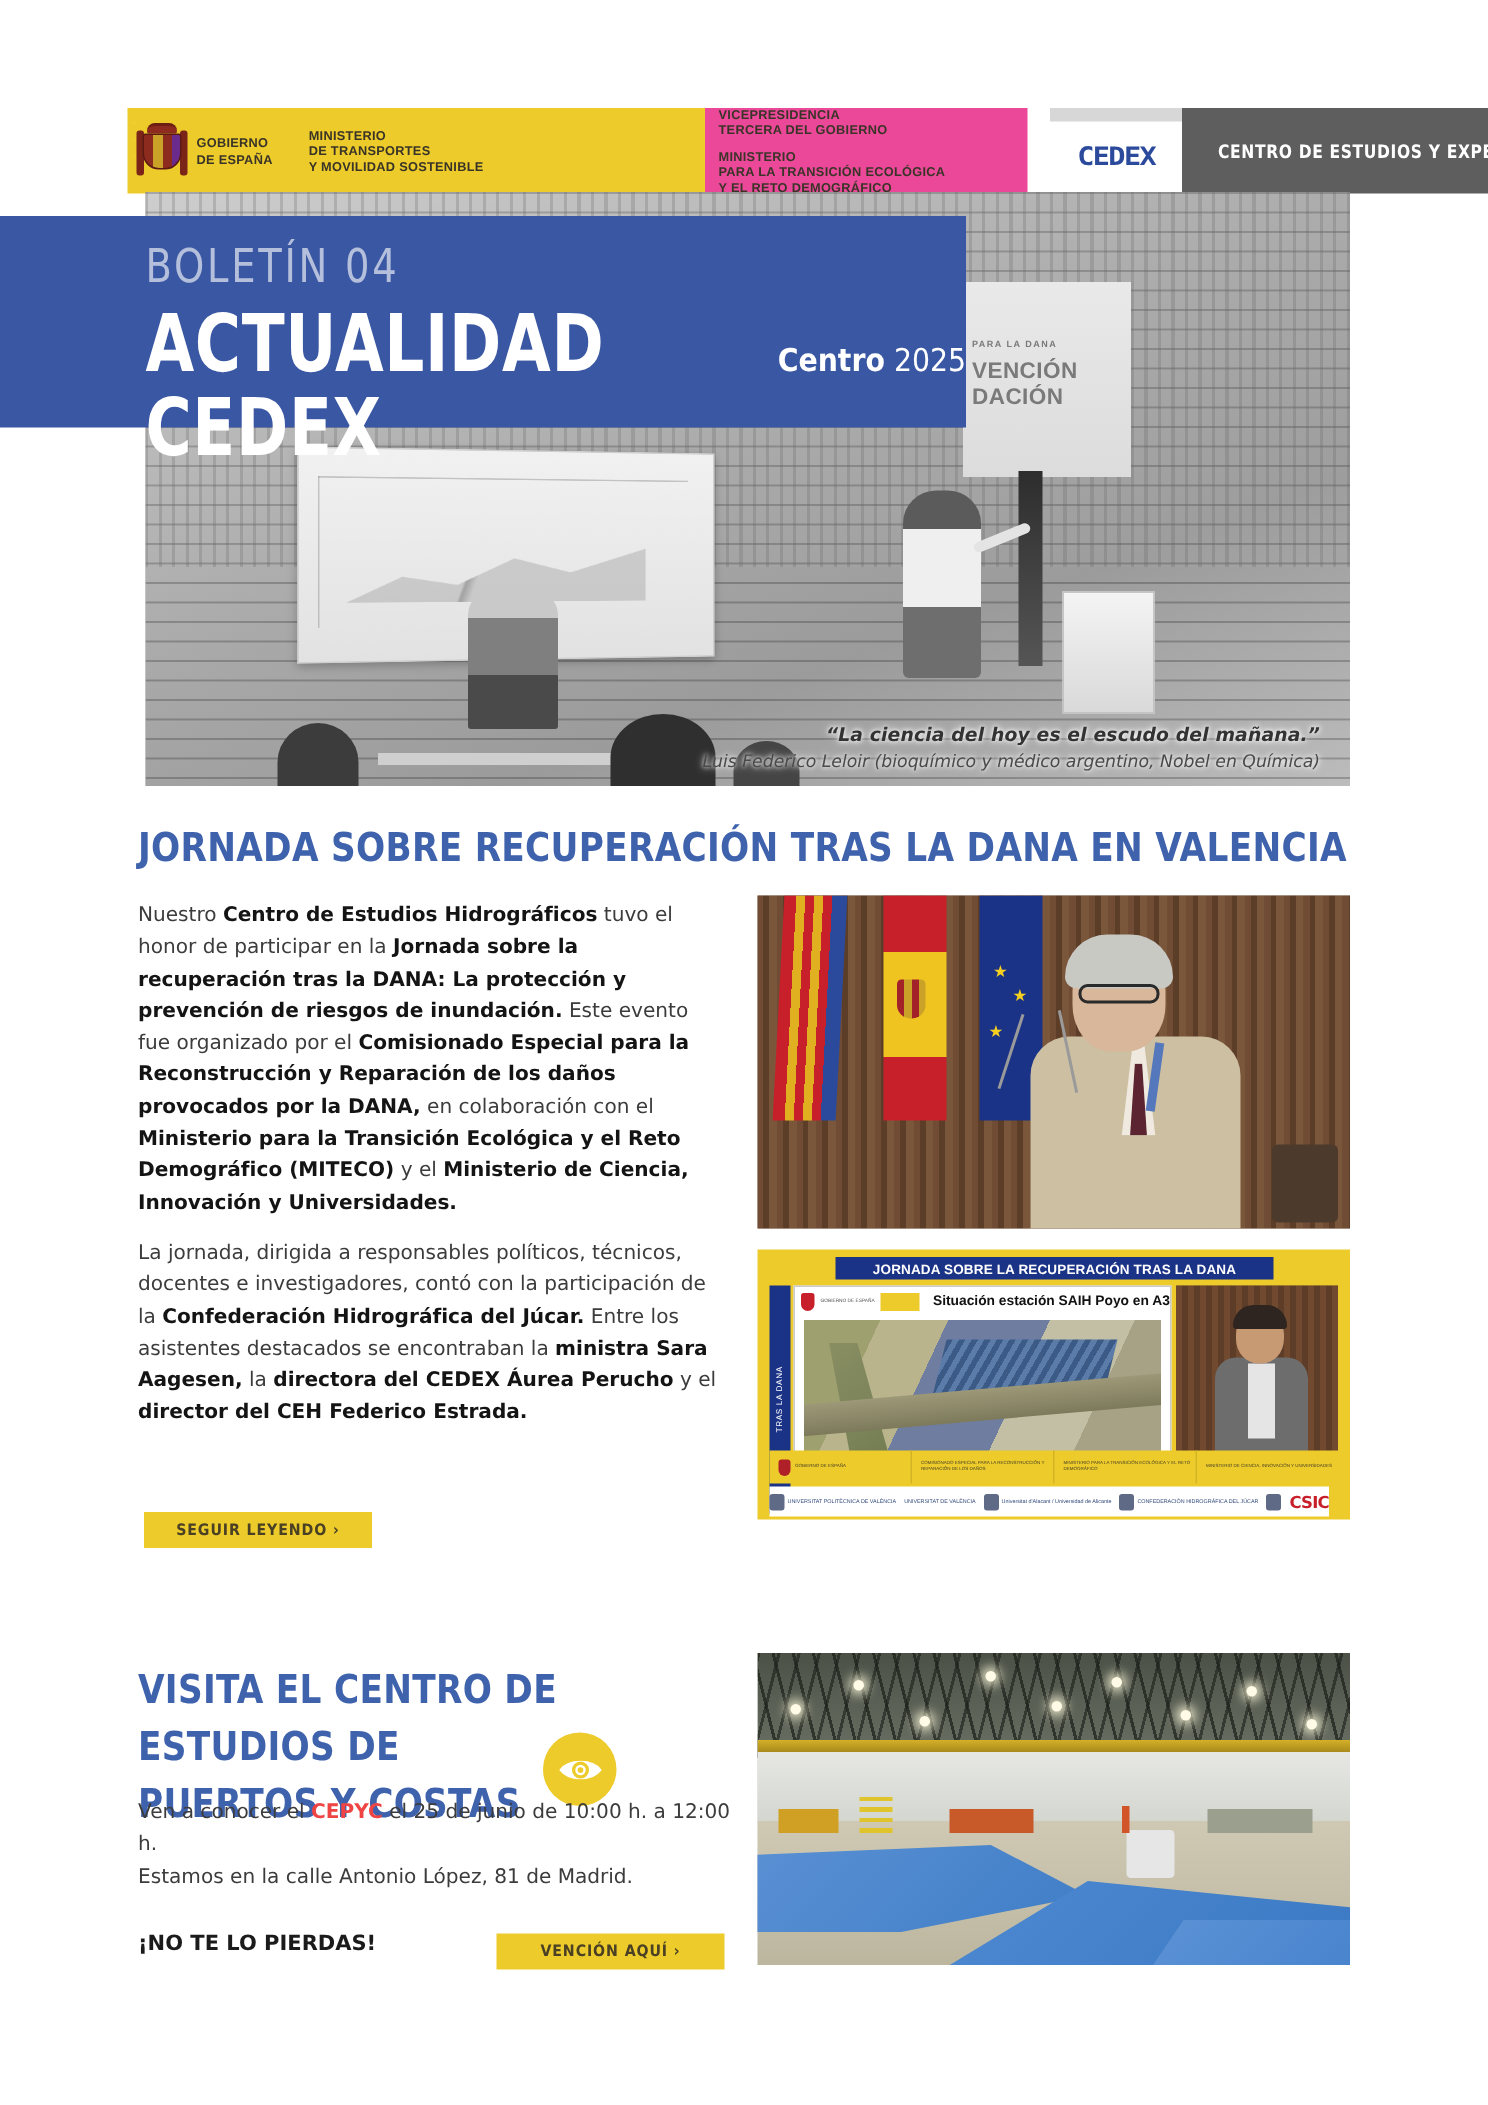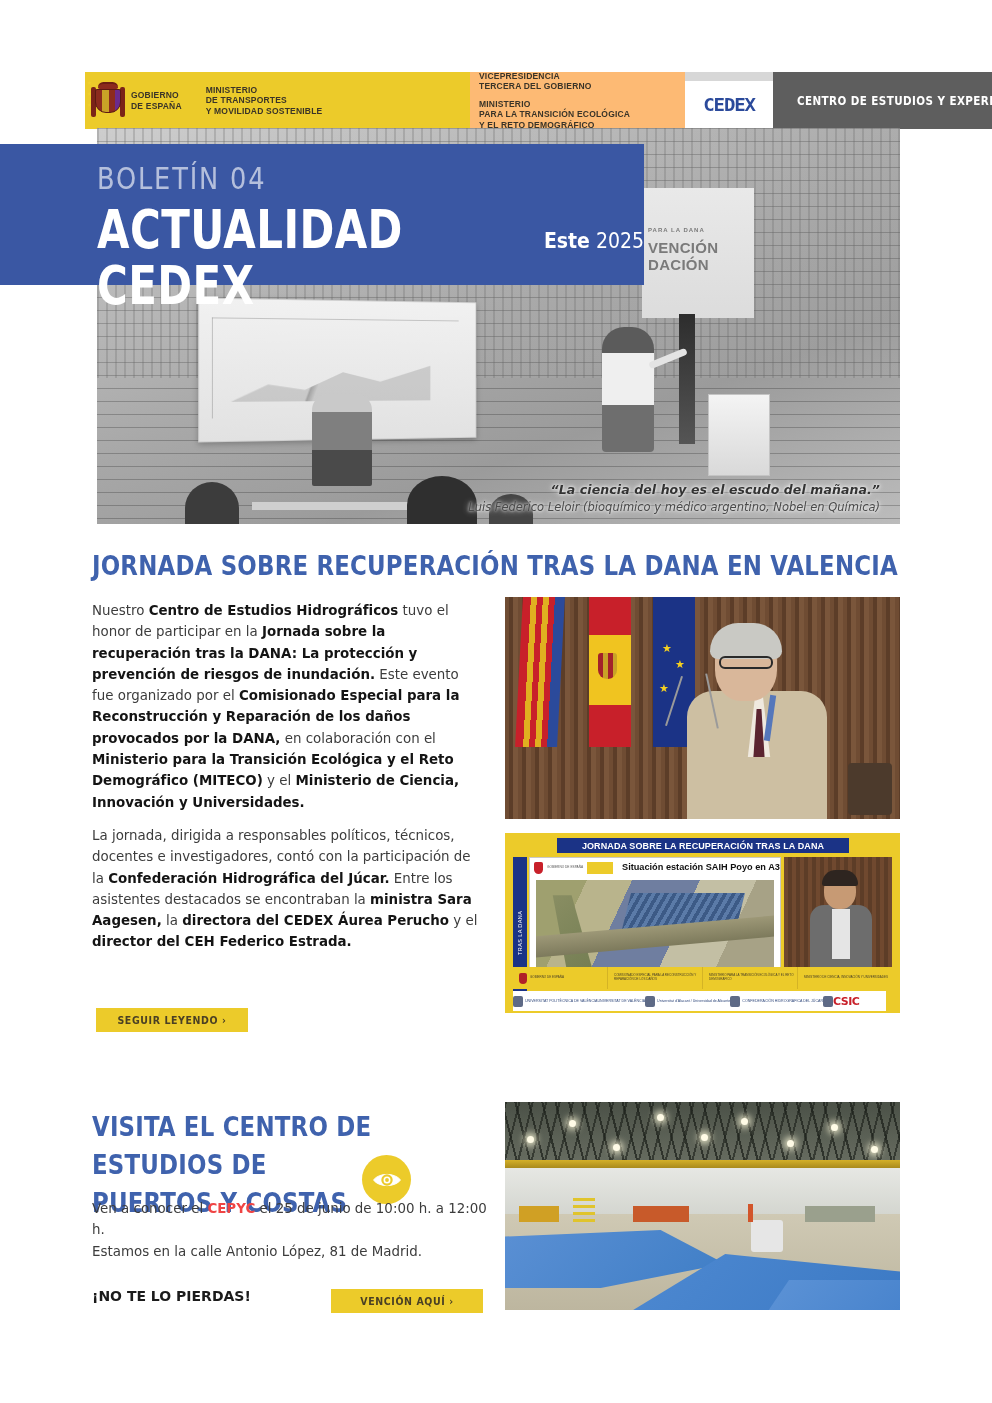--- a/index.html
+++ b/index.html
@@ -107,34 +107,35 @@
   .gov-min {
     flex: 1 1 auto;
     display: flex;
     align-items: center;
     padding: 0 9px;
     background: #eccb2a;
   }
   .gov-min .gov-label { font-weight: 600; }
   .gov-vice {
     flex: 0 0 215px;
-    background: #fdba74;
+    background: #ec4899;
     display: flex;
     flex-direction: column;
     justify-content: center;
     gap: 7px;
     padding-left: 9px;
   }
   .gov-cedexbox {
     flex: 0 0 88px;
     background: #ffffff;
     display: flex;
     align-items: center;
     justify-content: center;
     border-top: 9px solid #d7d7d7;
+    margin-left: 15px;
   }
   .cedex-word {
     font-family: "DejaVu Sans Mono", monospace;
     font-size: 17px;
     font-weight: 700;
     letter-spacing: -1px;
     color: #2b4a9b;
     transform: scaleX(1.12);
   }
   .gov-greybar {
@@ -629,21 +630,21 @@
   }
   .img-dana .logos-yellow .lcell:last-child { border-right: 0; }
   .img-dana .logos-yellow .lcoat {
     width: 8px; height: 11px; background: #b02028; border-radius: 2px 2px 4px 4px;
     flex: 0 0 8px;
   }
   .img-dana .logos-white {
     position: absolute; left: 8px; bottom: 2px;
     width: 373px; height: 20px;
     background: #ffffff;
-    display: flex; align-items: center; justify-content: flex-start;
+    display: flex; align-items: center; justify-content: space-between;
     font-size: 3.6px; color: #31497c;
   }
   .img-dana .logos-white .u { display: flex; align-items: center; gap: 2px; line-height: 4.4px; }
   .img-dana .logos-white .umark {
     width: 10px; height: 11px; background: #5e6a86; border-radius: 2px;
   }
   .img-dana .logos-white .csic {
     font-family: "DejaVu Sans", sans-serif;
     font-size: 11px; font-weight: 800; color: #c8202a; letter-spacing: -.5px;
   }
@@ -843,21 +844,21 @@
       <div class="q1" data-interactable="false">“La ciencia del hoy es el escudo del mañana.”</div>
       <div class="q2" data-interactable="false">Luis Federico Leloir (bioquímico y médico argentino, Nobel en Química)</div>
     </div>
   </div>
 
   <div class="masthead" data-interactable="false">
     <div class="boletin" data-interactable="false">BOLETÍN 04</div>
     <div class="title-row">
       <div class="title" data-interactable="false">ACTUALIDAD CEDEX</div>
       <div class="date" data-interactable="false">
-        <b data-interactable="false">Este</b>
+        <b data-interactable="false">Centro</b>
         <span data-interactable="false">2025</span>
       </div>
     </div>
   </div>
 
   <div class="sec1-title" data-interactable="false">JORNADA SOBRE RECUPERACIÓN TRAS LA DANA EN VALENCIA</div>
 
   <div class="body-col" data-interactable="false">
     <p data-interactable="false"><span data-interactable="false">Nuestro </span><b data-interactable="false">Centro de Estudios Hidrográficos</b><span data-interactable="false"> tuvo el honor de participar en la </span><b data-interactable="false">Jornada sobre la recuperación tras la DANA: La protección y prevención de riesgos de inundación.</b><span data-interactable="false"> Este evento fue organizado por el </span><b data-interactable="false">Comisionado Especial para la Reconstrucción y Reparación de los daños provocados por la DANA,</b><span data-interactable="false"> en colaboración con el </span><b data-interactable="false">Ministerio para la Transición Ecológica y el Reto Demográfico (MITECO)</b><span data-interactable="false"> y el </span><b data-interactable="false">Ministerio de Ciencia, Innovación y Universidades.</b></p>
 

